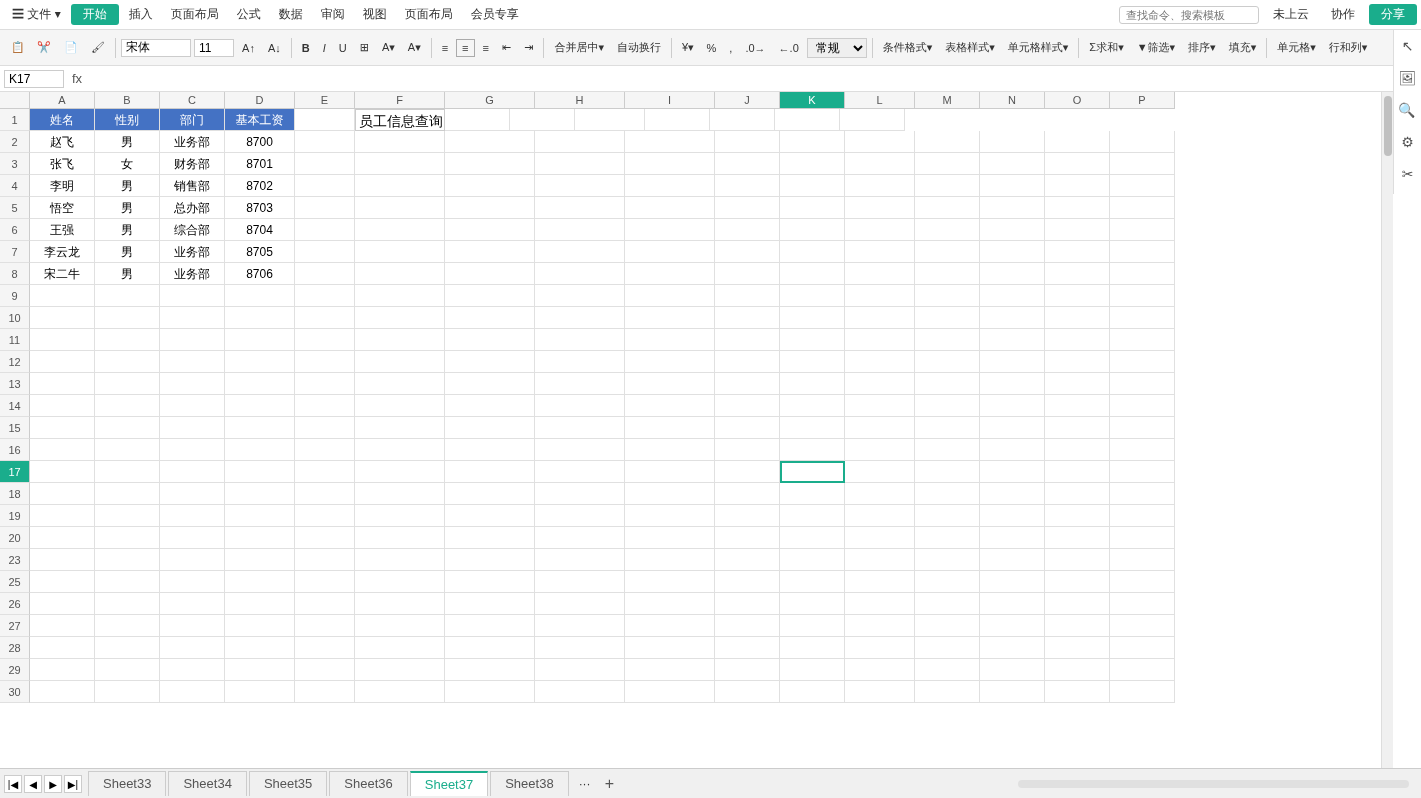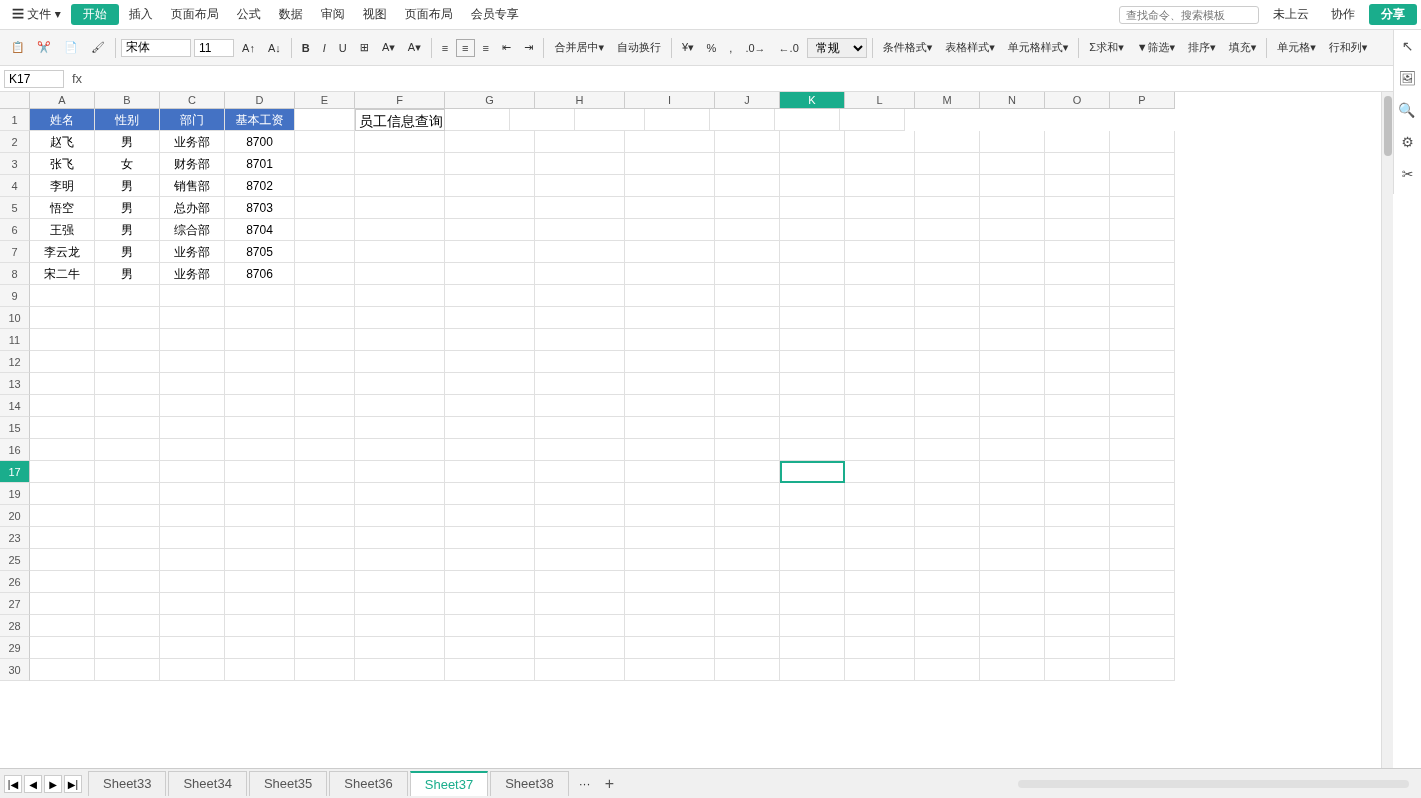--- a/index.html
+++ b/index.html
@@ -14,21 +14,21 @@
     .menu-item {
       padding: 2px 8px; font-size: 12px; cursor: pointer;
       color: #333; white-space: nowrap;
     }
     .menu-start {
       background: #1aad8c; color: #fff; padding: 2px 12px;
       border-radius: 3px; font-size: 12px; cursor: pointer;
     }
     .menu-share {
       background: #1aad8c; color: #fff; padding: 2px 12px;
-      border-radius: 3px; font-size: 12px; cursor: pointer; font-weight: bold;
+      border-radius: 3px; font-size: 12px; cursor: pointer;
     }
     .menu-right { margin-left: auto; display: flex; align-items: center; gap: 6px; }
     .search-box {
       border: 1px solid #ccc; border-radius: 3px; padding: 2px 6px;
       font-size: 11px; width: 140px; color: #999;
     }
 
     
     .toolbar {
       display: flex; align-items: center; height: 36px;
@@ -595,20 +595,39 @@
           <div class="cell empty-cell" style="width: 90px; min-width: 90px;"></div>
           <div class="cell empty-cell" style="width: 65px; min-width: 65px;"></div>
           <div class="cell selected-cell" style="width: 65px; min-width: 65px;"></div>
           <div class="cell empty-cell" style="width: 70px; min-width: 70px;"></div>
           <div class="cell empty-cell" style="width: 65px; min-width: 65px;"></div>
           <div class="cell empty-cell" style="width: 65px; min-width: 65px;"></div>
           <div class="cell empty-cell" style="width: 65px; min-width: 65px;"></div>
           <div class="cell empty-cell" style="width: 65px; min-width: 65px;"></div>
         </div>
         <div class="grid-row">
+          <div class="row-num">18</div>
+          <div class="cell empty-cell" style="width: 65px; min-width: 65px;"></div>
+          <div class="cell empty-cell" style="width: 65px; min-width: 65px;"></div>
+          <div class="cell empty-cell" style="width: 65px; min-width: 65px;"></div>
+          <div class="cell empty-cell" style="width: 70px; min-width: 70px;"></div>
+          <div class="cell empty-cell" style="width: 60px; min-width: 60px;"></div>
+          <div class="cell empty-cell" style="width: 90px; min-width: 90px;"></div>
+          <div class="cell empty-cell" style="width: 90px; min-width: 90px;"></div>
+          <div class="cell empty-cell" style="width: 90px; min-width: 90px;"></div>
+          <div class="cell empty-cell" style="width: 90px; min-width: 90px;"></div>
+          <div class="cell empty-cell" style="width: 65px; min-width: 65px;"></div>
+          <div class="cell empty-cell" style="width: 65px; min-width: 65px;"></div>
+          <div class="cell empty-cell" style="width: 70px; min-width: 70px;"></div>
+          <div class="cell empty-cell" style="width: 65px; min-width: 65px;"></div>
+          <div class="cell empty-cell" style="width: 65px; min-width: 65px;"></div>
+          <div class="cell empty-cell" style="width: 65px; min-width: 65px;"></div>
+          <div class="cell empty-cell" style="width: 65px; min-width: 65px;"></div>
+        </div>
+        <div class="grid-row">
           <div class="row-num">19</div>
           <div class="cell empty-cell" style="width: 65px; min-width: 65px;"></div>
           <div class="cell empty-cell" style="width: 65px; min-width: 65px;"></div>
           <div class="cell empty-cell" style="width: 65px; min-width: 65px;"></div>
           <div class="cell empty-cell" style="width: 70px; min-width: 70px;"></div>
           <div class="cell empty-cell" style="width: 60px; min-width: 60px;"></div>
           <div class="cell empty-cell" style="width: 90px; min-width: 90px;"></div>
           <div class="cell empty-cell" style="width: 90px; min-width: 90px;"></div>
           <div class="cell empty-cell" style="width: 90px; min-width: 90px;"></div>
           <div class="cell empty-cell" style="width: 90px; min-width: 90px;"></div>

